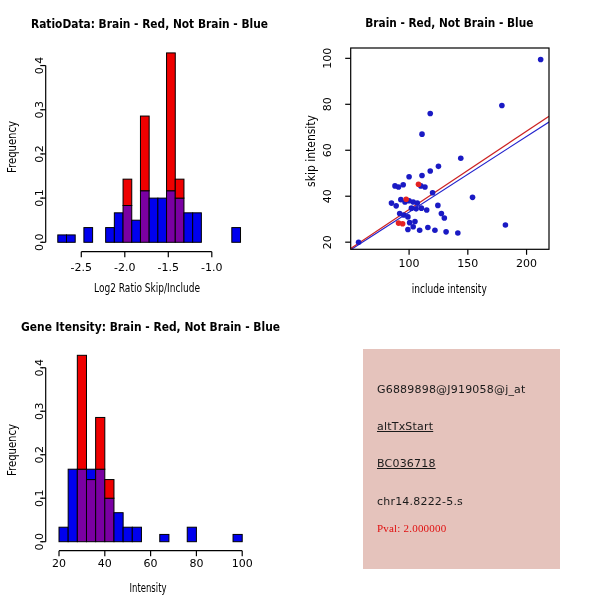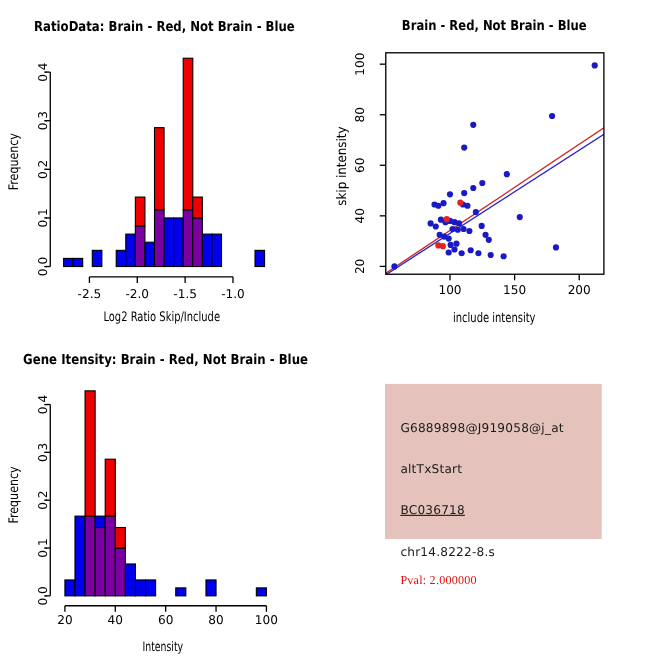--- a/index.html
+++ b/index.html
@@ -1,20 +1,20 @@
 <!DOCTYPE html>
 <html><head>
 <meta charset="utf-8">
 <style>
   html,body{margin:0;padding:0;background:#fff;}
   #canvas{position:relative;width:600px;height:600px;background:#ffffff;overflow:hidden;
           font-family:"DejaVu Sans","Liberation Sans",sans-serif;}
   svg.panel{position:absolute;width:300px;height:300px;}
   #p1{left:0;top:0;} #p2{left:300px;top:0;} #p3{left:0;top:300px;}
-  #info-panel{position:absolute;left:350px;top:349px;width:197px;height:141px;}
+  #info-panel{position:absolute;left:363px;top:349px;width:197px;height:220px;}
   .info-line{position:absolute;left:14px;font-size:11px;letter-spacing:0.2px;white-space:pre;}
   svg text{font-family:"DejaVu Sans","Liberation Sans",sans-serif;}
   .t-title{font-size:12.5px;font-weight:bold;fill:#000;}
   .t-tick{font-size:11px;fill:#000;}
   .t-lab{font-size:12px;fill:#000;}
 </style>
 </head>
 <body>
 
 <div id="canvas">
@@ -179,18 +179,18 @@
       <rect x="132.28549920760696" y="227.21837209302325" width="9.16006339144218" height="14.48162790697674" fill="#0000EE" stroke="#000000" stroke-width="1"></rect>
       <rect x="159.76568938193344" y="234.4374418604651" width="9.16006339144218" height="7.262558139534889" fill="#0000EE" stroke="#000000" stroke-width="1"></rect>
       <rect x="187.24587955625992" y="227.21837209302325" width="9.16006339144218" height="14.48162790697674" fill="#0000EE" stroke="#000000" stroke-width="1"></rect>
       <rect x="233.0461965134707" y="234.4374418604651" width="9.16006339144218" height="7.262558139534889" fill="#0000EE" stroke="#000000" stroke-width="1"></rect>
       <text x="150.5" y="31" text-anchor="middle" class="t-title" textLength="259" lengthAdjust="spacingAndGlyphs">Gene Itensity: Brain - Red, Not Brain - Blue</text>
       <text x="148" y="292" text-anchor="middle" class="t-lab" textLength="37" lengthAdjust="spacingAndGlyphs">Intensity</text>
       <text transform="translate(16,150) rotate(-90)" text-anchor="middle" class="t-lab" textLength="52" lengthAdjust="spacingAndGlyphs">Frequency</text>
     </svg>
   <div id="info-panel" style="background: rgb(229, 195, 188);">
     <div class="info-line" style="top: 34px; color: rgb(26, 26, 26);">G6889898@J919058@j_at</div>
-    <div class="info-line" style="top: 71px; color: rgb(26, 26, 26);">altTxStart</div>
+    <div class="info-line" style="top: 71px; color: rgb(26, 26, 26); text-decoration: underline;">altTxStart</div>
     <div class="info-line" style="top: 108px; color: rgb(26, 26, 26); text-decoration: underline;">BC036718</div>
-    <div class="info-line" style="top: 146px; color: rgb(26, 26, 26);">chr14.8222-8.s</div>
+    <div class="info-line" style="top: 146px; color: rgb(26, 26, 26);">chr14.8222-5.s</div>
     <div class="info-line" style="top: 173px; color: rgb(224, 16, 16); font-family: Liberation Serif, serif;">Pval: 2.000000</div>
   </div>
 </div>
 
 </body></html>

